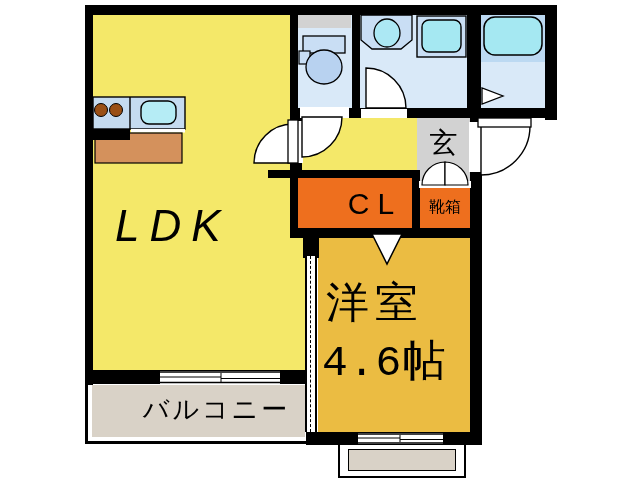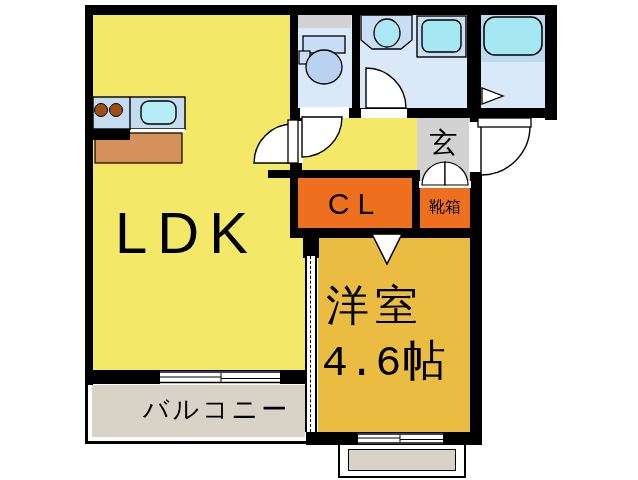--- a/index.html
+++ b/index.html
@@ -127,25 +127,25 @@
     <g>
       <rect x="358" y="433" width="85" height="11" fill="#fff"></rect>
       <line x1="358" y1="434" x2="443" y2="434" stroke="#000" stroke-width="1.3"></line>
       <line x1="358" y1="443" x2="443" y2="443" stroke="#000" stroke-width="1.3"></line>
       <line x1="358" y1="438" x2="400" y2="438" stroke="#000" stroke-width="1"></line>
       <line x1="400" y1="439.5" x2="443" y2="439.5" stroke="#000" stroke-width="1"></line>
       <line x1="400" y1="435" x2="400" y2="442" stroke="#000" stroke-width="1"></line>
     </g>
   </svg>
 
-  <div class="lbl" style="left:115px;top:204px;font-size:58px;letter-spacing:10px;">LDK</div>
+  <div class="lbl" style="left:115px;top:204px;font-size:44px;letter-spacing:10px;font-style:italic;">LDK</div>
 
-  <div class="lbl" style="left:326px;top:284px;font-size:43px;letter-spacing:6px;">洋室</div>
+  <div class="lbl" style="left:326px;top:284px;font-size:43px;letter-spacing:6px;font-family:Liberation Mono, monospace;">洋室</div>
   <div class="lbl" style="left:322px;top:342px;font-size:43px;letter-spacing:1px;font-family:Liberation Mono, monospace;">4.6帖</div>
 
-  <div class="lbl center" style="left:298px;top:178px;width:114px;height:52px;font-size:30px;letter-spacing:8px;">CL</div>
+  <div class="lbl center" style="left:298px;top:178px;width:114px;height:52px;font-size:30px;letter-spacing:8px;padding-left:20px;">CL</div>
 
   <div class="lbl center" style="left:417px;top:120px;width:53px;height:46px;font-size:28px;">玄</div>
 
   <div class="lbl center" style="left:420px;top:186px;width:50px;height:42px;font-size:16px;">靴箱</div>
 
   <div class="lbl center" style="left:92px;top:387px;width:249px;height:44px;font-size:26px;letter-spacing:3px;">バルコニー</div>
 </div>
 
 </body></html>

